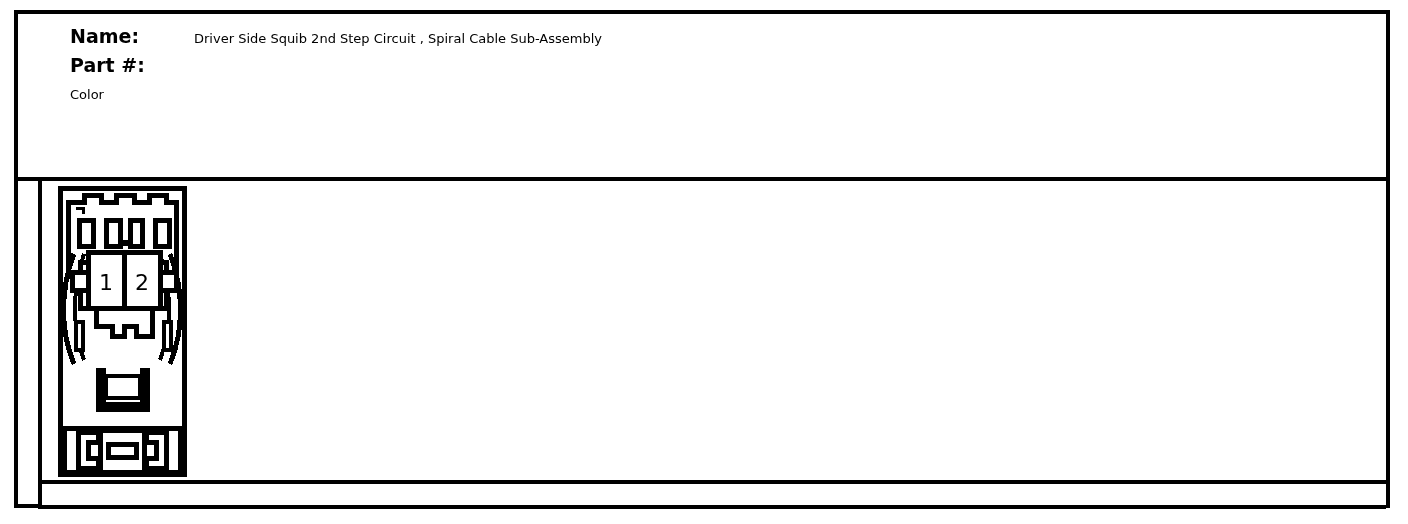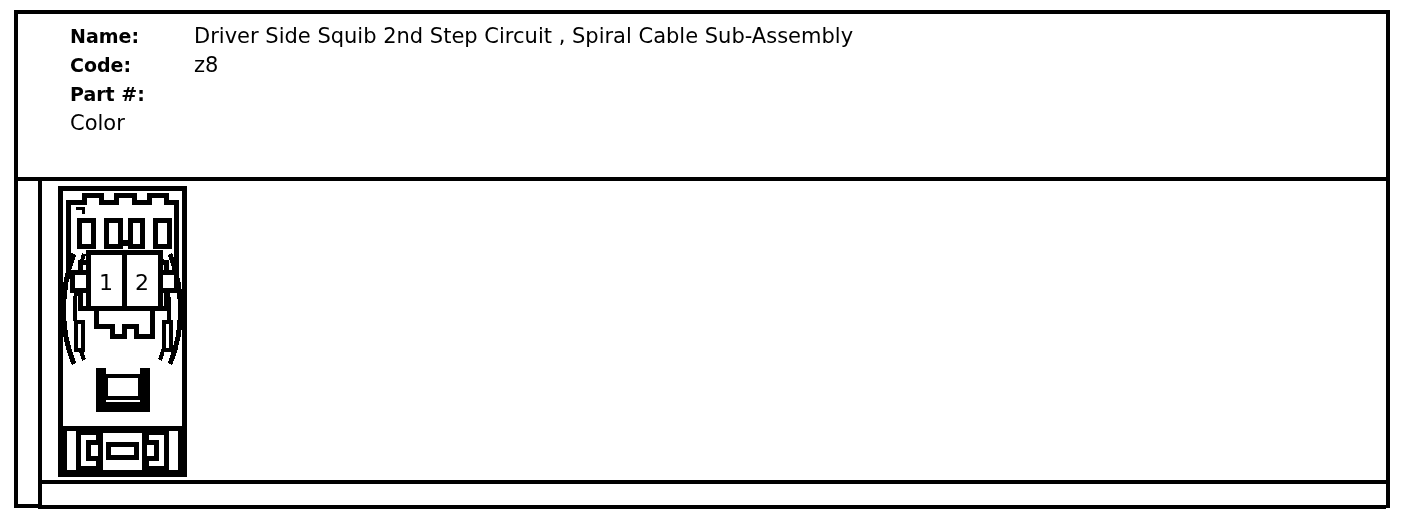--- a/index.html
+++ b/index.html
@@ -36,21 +36,21 @@
     width:124px;
     flex:0 0 124px;
     font-weight:bold;
     font-size:19px;
     line-height:29px;
     letter-spacing:0px;
     white-space:nowrap;
   }
   .spec-value{
     font-weight:normal;
-    font-size:21px;
+    font-size:13px;
     line-height:29px;
     white-space:nowrap;
   }
 
   
   .header-rule{
     position:absolute;
     left:0px; top:163px;
     width:1368px; height:4px;
     background:#000000;
@@ -109,24 +109,20 @@
 
 <div class="sheet">
 
   <div class="spec-block">
 
     <div class="spec-row">
       <span class="spec-label">Name:</span>
       <span class="spec-value">Driver Side Squib 2nd Step Circuit , Spiral Cable Sub-Assembly</span>
     </div>
 
-    <div class="spec-row">
-      <span class="spec-label">Code:</span>
-      <span class="spec-value">z8</span>
-    </div>
 
     <div class="spec-row">
       <span class="spec-label">Part #:</span>
     </div>
 
     <div class="spec-row">
       <span class="spec-value">Color</span>
     </div>
 
   </div>

